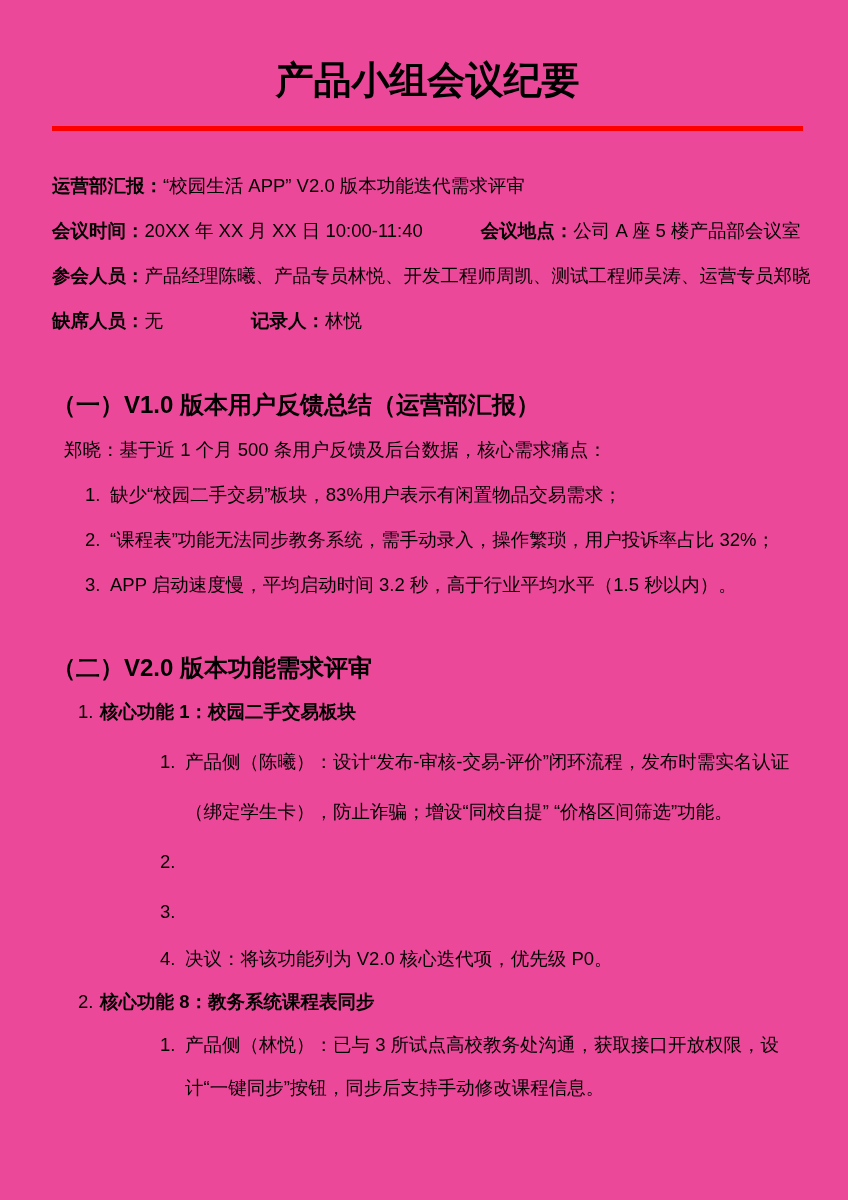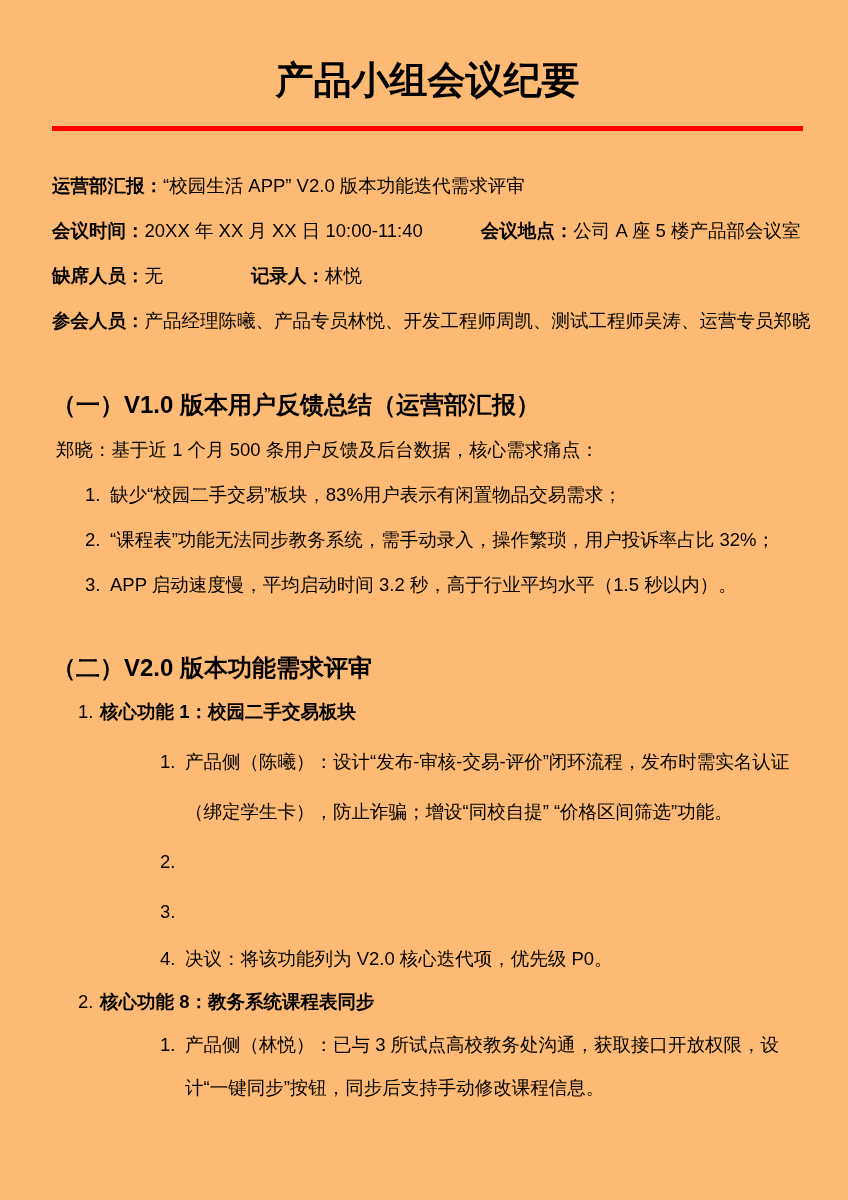--- a/index.html
+++ b/index.html
@@ -1,20 +1,20 @@
 <!DOCTYPE html>
 <html><head>
 <meta charset="utf-8">
 <style>
   html,body { margin:0; padding:0; background:#ffffff; }
   .page {
     position:relative;
     width:848px; height:1200px;
     margin:0 auto;
-    background:#fdba74;
+    background:#ec4899;
     box-sizing:border-box;
     padding:0 45px 0 52px;
     overflow:hidden;
     color:#000000;
     font-family:"Liberation Sans","DejaVu Sans",sans-serif;
   }
   .doc-title {
     margin:56px 0 0 0;
     text-align:center;
     font-size:38px;
@@ -28,21 +28,21 @@
   }
   .meta { margin-top:32px; font-size:18.5px; }
   .meta-row { line-height:45px; white-space:nowrap; }
   .meta-row b { font-weight:700; }
   .gap-wide { margin-left:58px; }
   .gap-recorder { margin-left:88px; }
 
   .h2 { font-size:24px; font-weight:700; line-height:33px; margin:45px 0 0 0; }
   .h2.second { margin-top:44px; }
 
-  .intro { font-size:18.5px; line-height:45px; margin:6px 0 0 4px; }
+  .intro { font-size:18.5px; line-height:45px; margin:6px 0 0 12px; }
 
   .l1-item { display:flex; font-size:18.5px; line-height:45px; }
   .l1-marker { flex:none; width:25px; margin-left:33px; }
   .l1-text { flex:1; }
 
   .feature-title { display:flex; font-size:18.5px; font-weight:700; line-height:45px; margin-top:5px; }
   .ft-marker { flex:none; width:22px; margin-left:26px; font-weight:400; }
 
   .points { margin-top:3px; }
   .point { display:flex; font-size:18.5px; line-height:50px; }
@@ -59,24 +59,24 @@
   <div class="rule"></div>
 
   <div class="meta">
     <div class="meta-row">
       <b>运营部汇报：</b><span>“校园生活 APP” V2.0 版本功能迭代需求评审</span>
     </div>
     <div class="meta-row">
       <b>会议时间：</b><span>20XX 年 XX 月 XX 日  10:00-11:40</span><b class="gap-wide">会议地点：</b><span>公司 A 座 5 楼产品部会议室</span>
     </div>
     <div class="meta-row">
-      <b>缺席人员：</b><span>无</span><b class="gap-recorder">记录人：</b><span>林悦</span>
+      <b>参会人员：</b><span>产品经理陈曦、产品专员林悦、开发工程师周凯、测试工程师吴涛、运营专员郑晓</span>
     </div>
     <div class="meta-row">
-      <b>参会人员：</b><span>产品经理陈曦、产品专员林悦、开发工程师周凯、测试工程师吴涛、运营专员郑晓</span>
+      <b>缺席人员：</b><span>无</span><b class="gap-recorder">记录人：</b><span>林悦</span>
     </div>
   </div>
 
   <h2 class="h2">（一）V1.0 版本用户反馈总结（运营部汇报）</h2>
   <p class="intro">郑晓：基于近 1 个月 500 条用户反馈及后台数据，核心需求痛点：</p>
 
   <div>
     <div class="l1-item">
       <span class="l1-marker">1.</span>
       <span class="l1-text">缺少“校园二手交易”板块，83%用户表示有闲置物品交易需求；</span>

